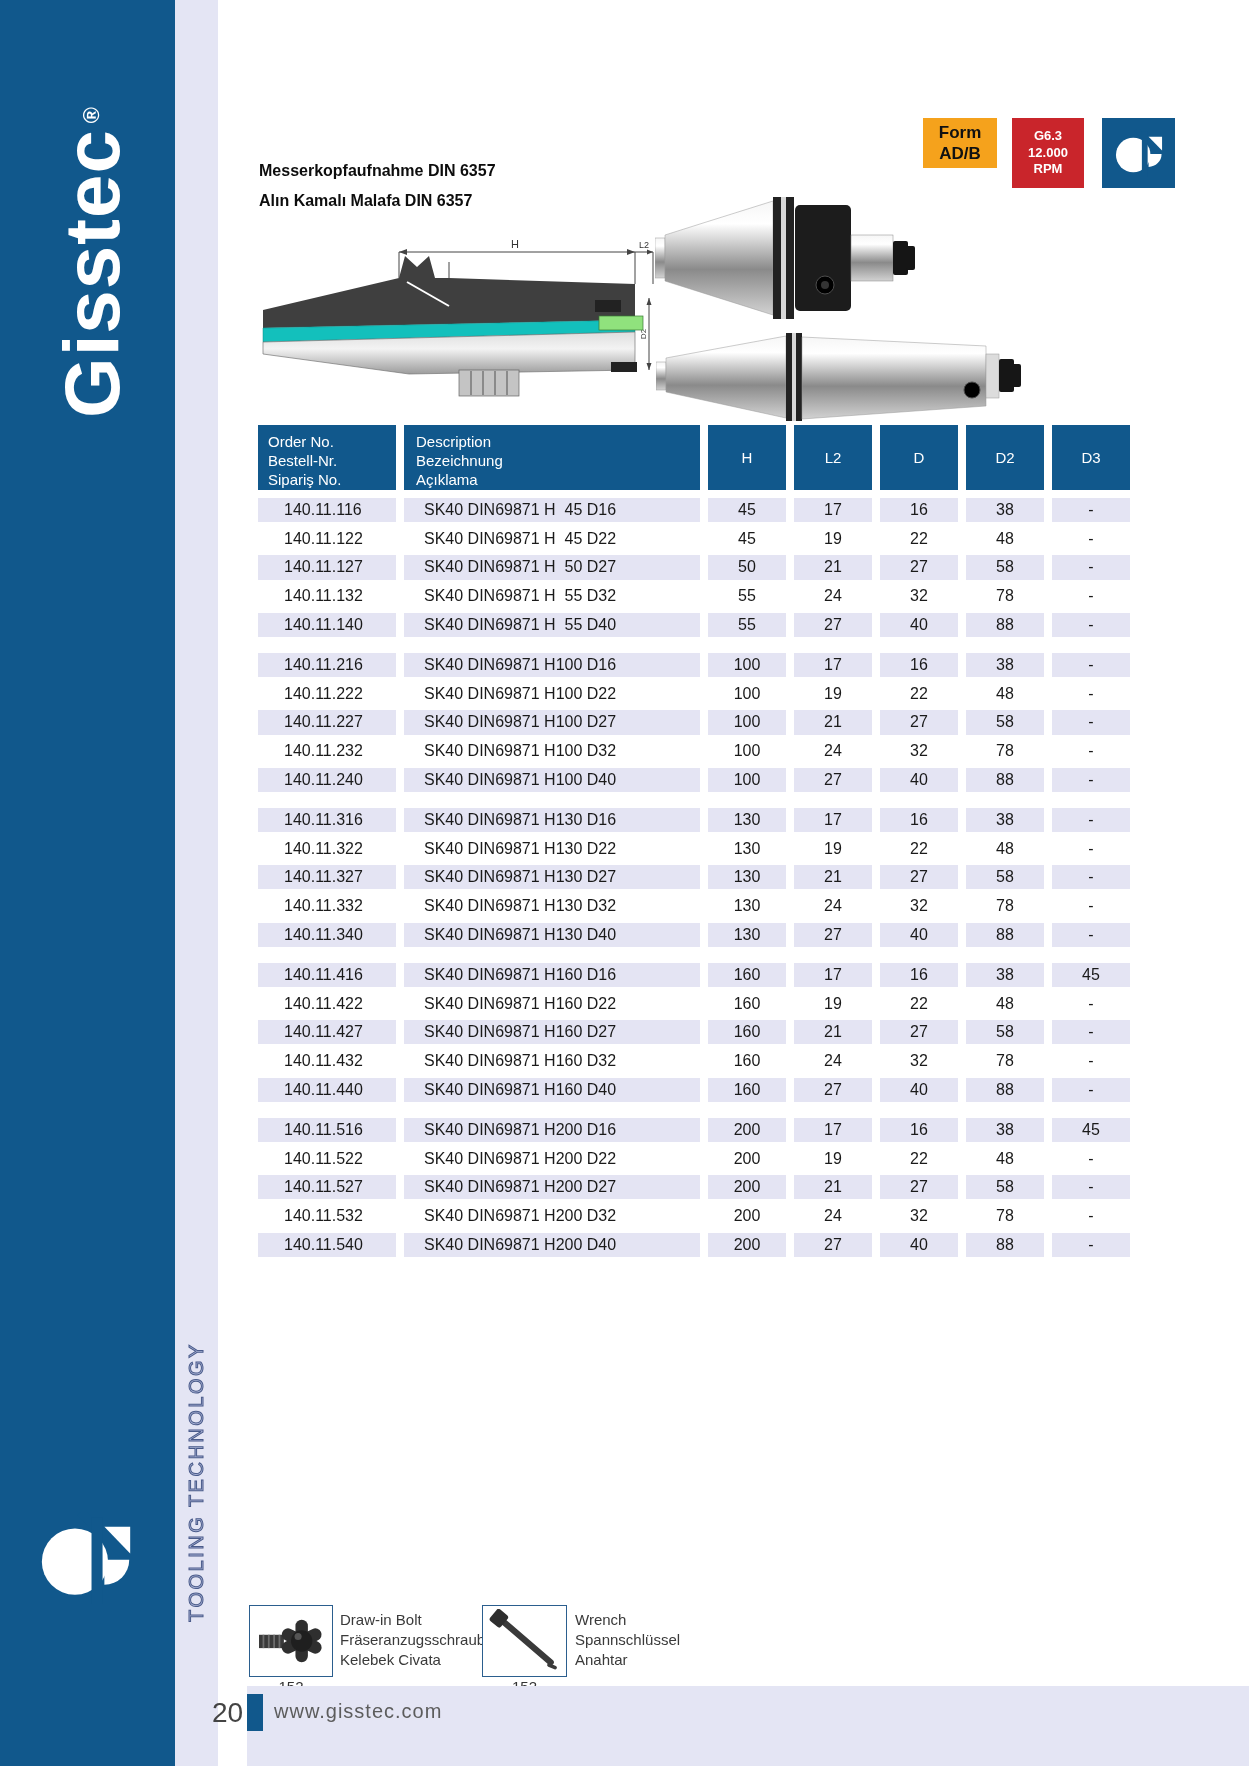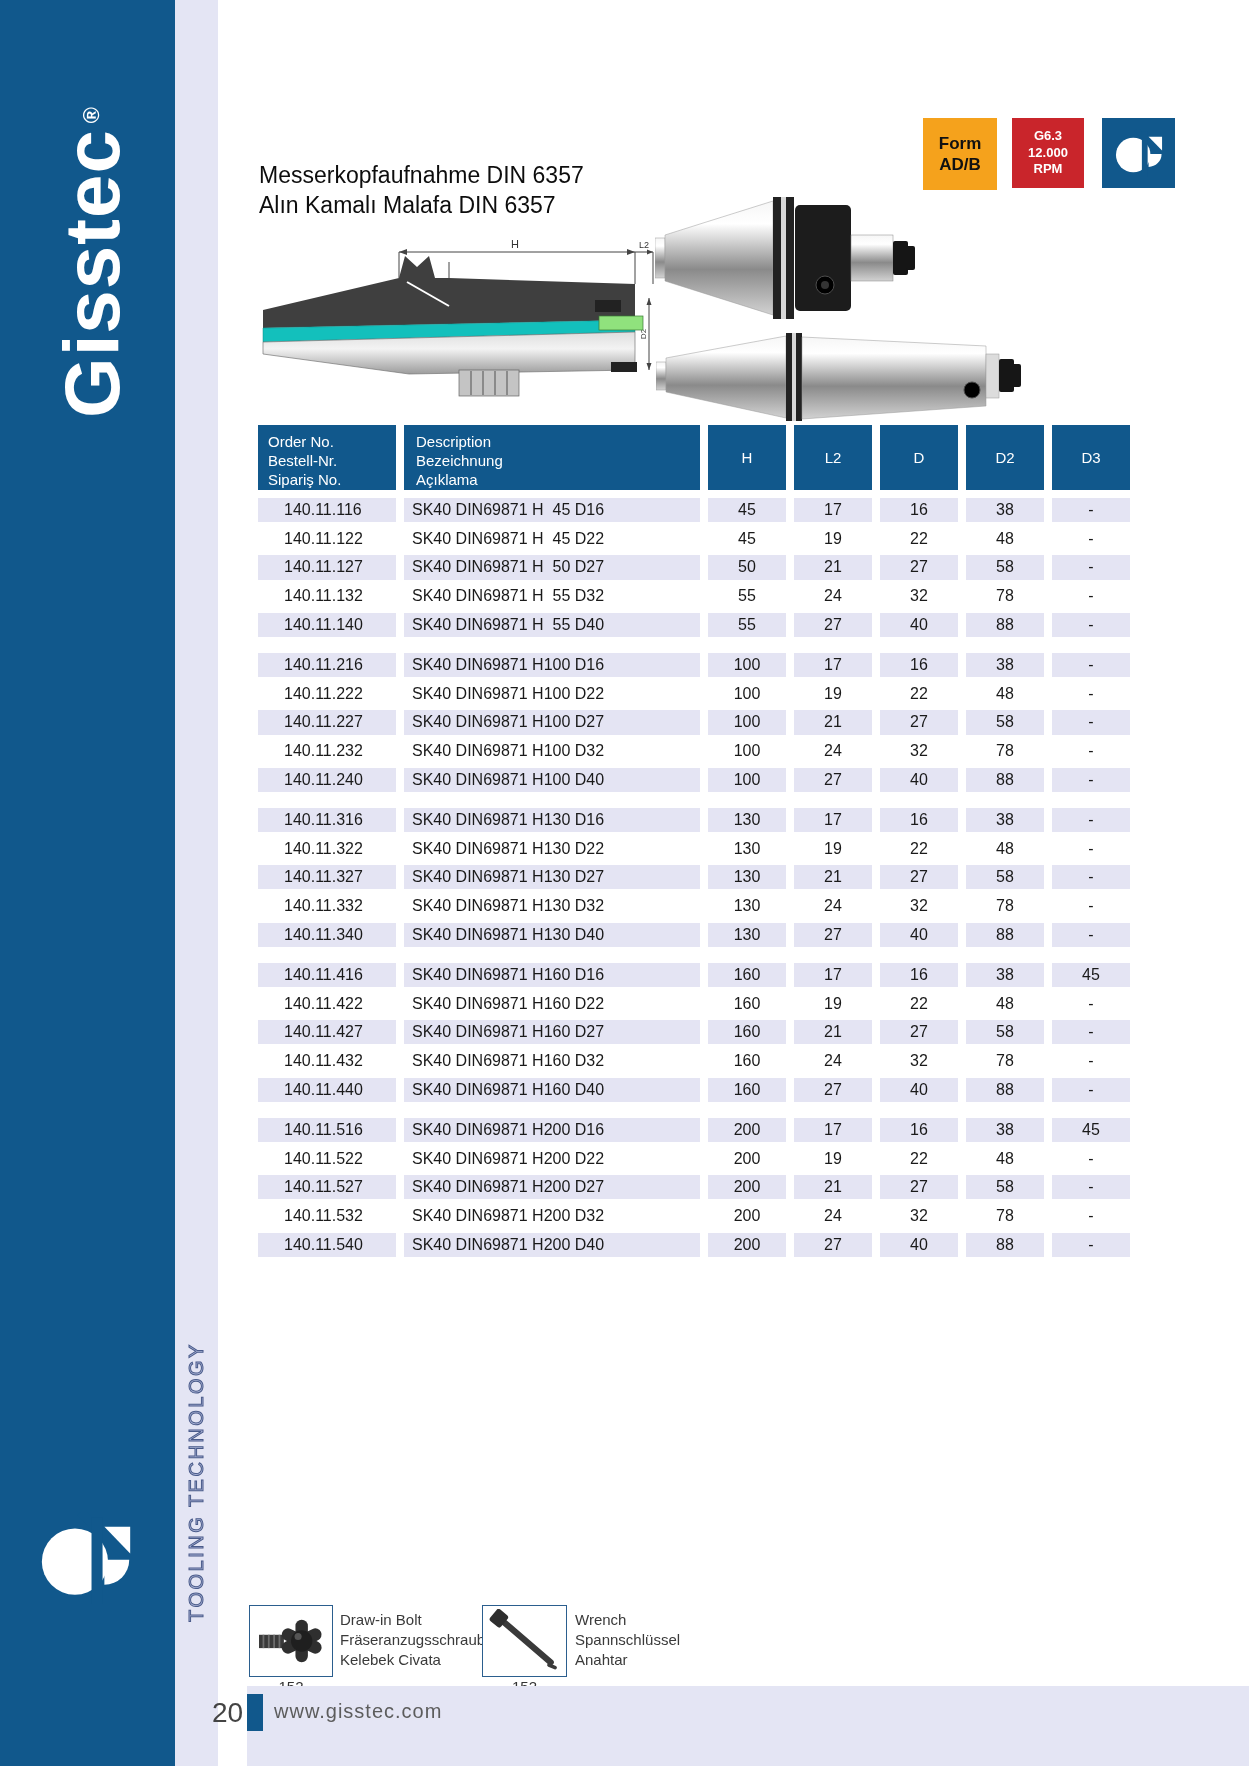--- a/index.html
+++ b/index.html
@@ -15,44 +15,44 @@
   .logo-vertical sup{font-size:22px;vertical-align:28px;margin-left:6px;}
   .strip{left:175px;top:0;width:43px;height:1766px;background:#E4E5F4;}
   .tagline{left:46px;top:1469px;width:300px;height:26px;transform:rotate(-90deg);
     display:flex;align-items:center;justify-content:center;font-size:20px;
     letter-spacing:2.5px;color:#aab3d6;-webkit-text-stroke:1px #4a5b8a;white-space:nowrap;}
 
   
   .header-bar{left:259px;top:123px;width:646px;height:32px;background:#11588C;color:#fff;
     display:flex;align-items:center;justify-content:space-between;box-sizing:border-box;
     padding:0 14px;font-weight:bold;font-size:17px;}
-  .subtitle{left:259px;color:#0d0d0d;font-weight:normal;font-size:23px;white-space:nowrap;}
+  .subtitle{left:259px;color:#0d0d0d;font-weight:bold;font-size:16px;white-space:nowrap;}
   .badge{display:flex;flex-direction:column;align-items:center;justify-content:center;
     text-align:center;font-weight:bold;}
-  .badge-form{left:923px;top:118px;width:74px;height:72px;background:#F5A21C;color:#111;
+  .badge-form{left:923px;top:118px;width:74px;height:50px;background:#F5A21C;color:#111;
     font-size:17px;line-height:1.25;}
   .badge-speed{left:1012px;top:118px;width:72px;height:70px;background:#C9252B;color:#fff;
     font-size:13px;line-height:1.3;}
   .badge-logo{left:1102px;top:118px;width:73px;height:70px;background:#11588C;
     display:flex;align-items:center;justify-content:center;}
 
   
   .thead{left:258px;top:425px;display:flex;border-radius:24px;}
   .hbox{background:#11588C;color:#fff;height:65px;box-sizing:border-box;font-size:15px;}
   .h-order{width:138px;margin-right:8px;padding:7px 0 0 10px;line-height:1.28;}
   .h-desc{width:296px;margin-right:8px;padding:7px 0 0 12px;line-height:1.28;}
   .h-num{width:78px;margin-right:8px;display:flex;align-items:center;justify-content:center;}
   .h-num:last-child{margin-right:0;}
   .tbody{left:258px;top:498px;width:880px;}
   .tgroup{margin-bottom:16px;}
   .trow{display:flex;height:24.2px;margin-bottom:4.5px;}
   .cell{box-sizing:border-box;height:24.2px;display:flex;align-items:center;
     font-size:16px;color:#1a1a1a;}
   .c-order{width:138px;margin-right:8px;padding-left:26px;}
-  .c-desc{width:296px;margin-right:8px;padding-left:8px;white-space:pre;}
+  .c-desc{width:296px;margin-right:8px;padding-left:20px;white-space:pre;}
   .c-num{width:78px;margin-right:8px;justify-content:center;}
   .c-num:last-child{margin-right:0;}
   .trow.shaded .cell{background:#E4E4F3;}
 
   
   .accbox{background:#fff;border:1px solid #2B5E8E;box-sizing:border-box;
     display:flex;align-items:center;justify-content:center;}
   .accbox1{left:249px;top:1605px;width:84px;height:72px;}
   .accbox2{left:482px;top:1605px;width:85px;height:72px;}
   .acclabel{font-size:15px;color:#3a3a3a;line-height:20px;}

